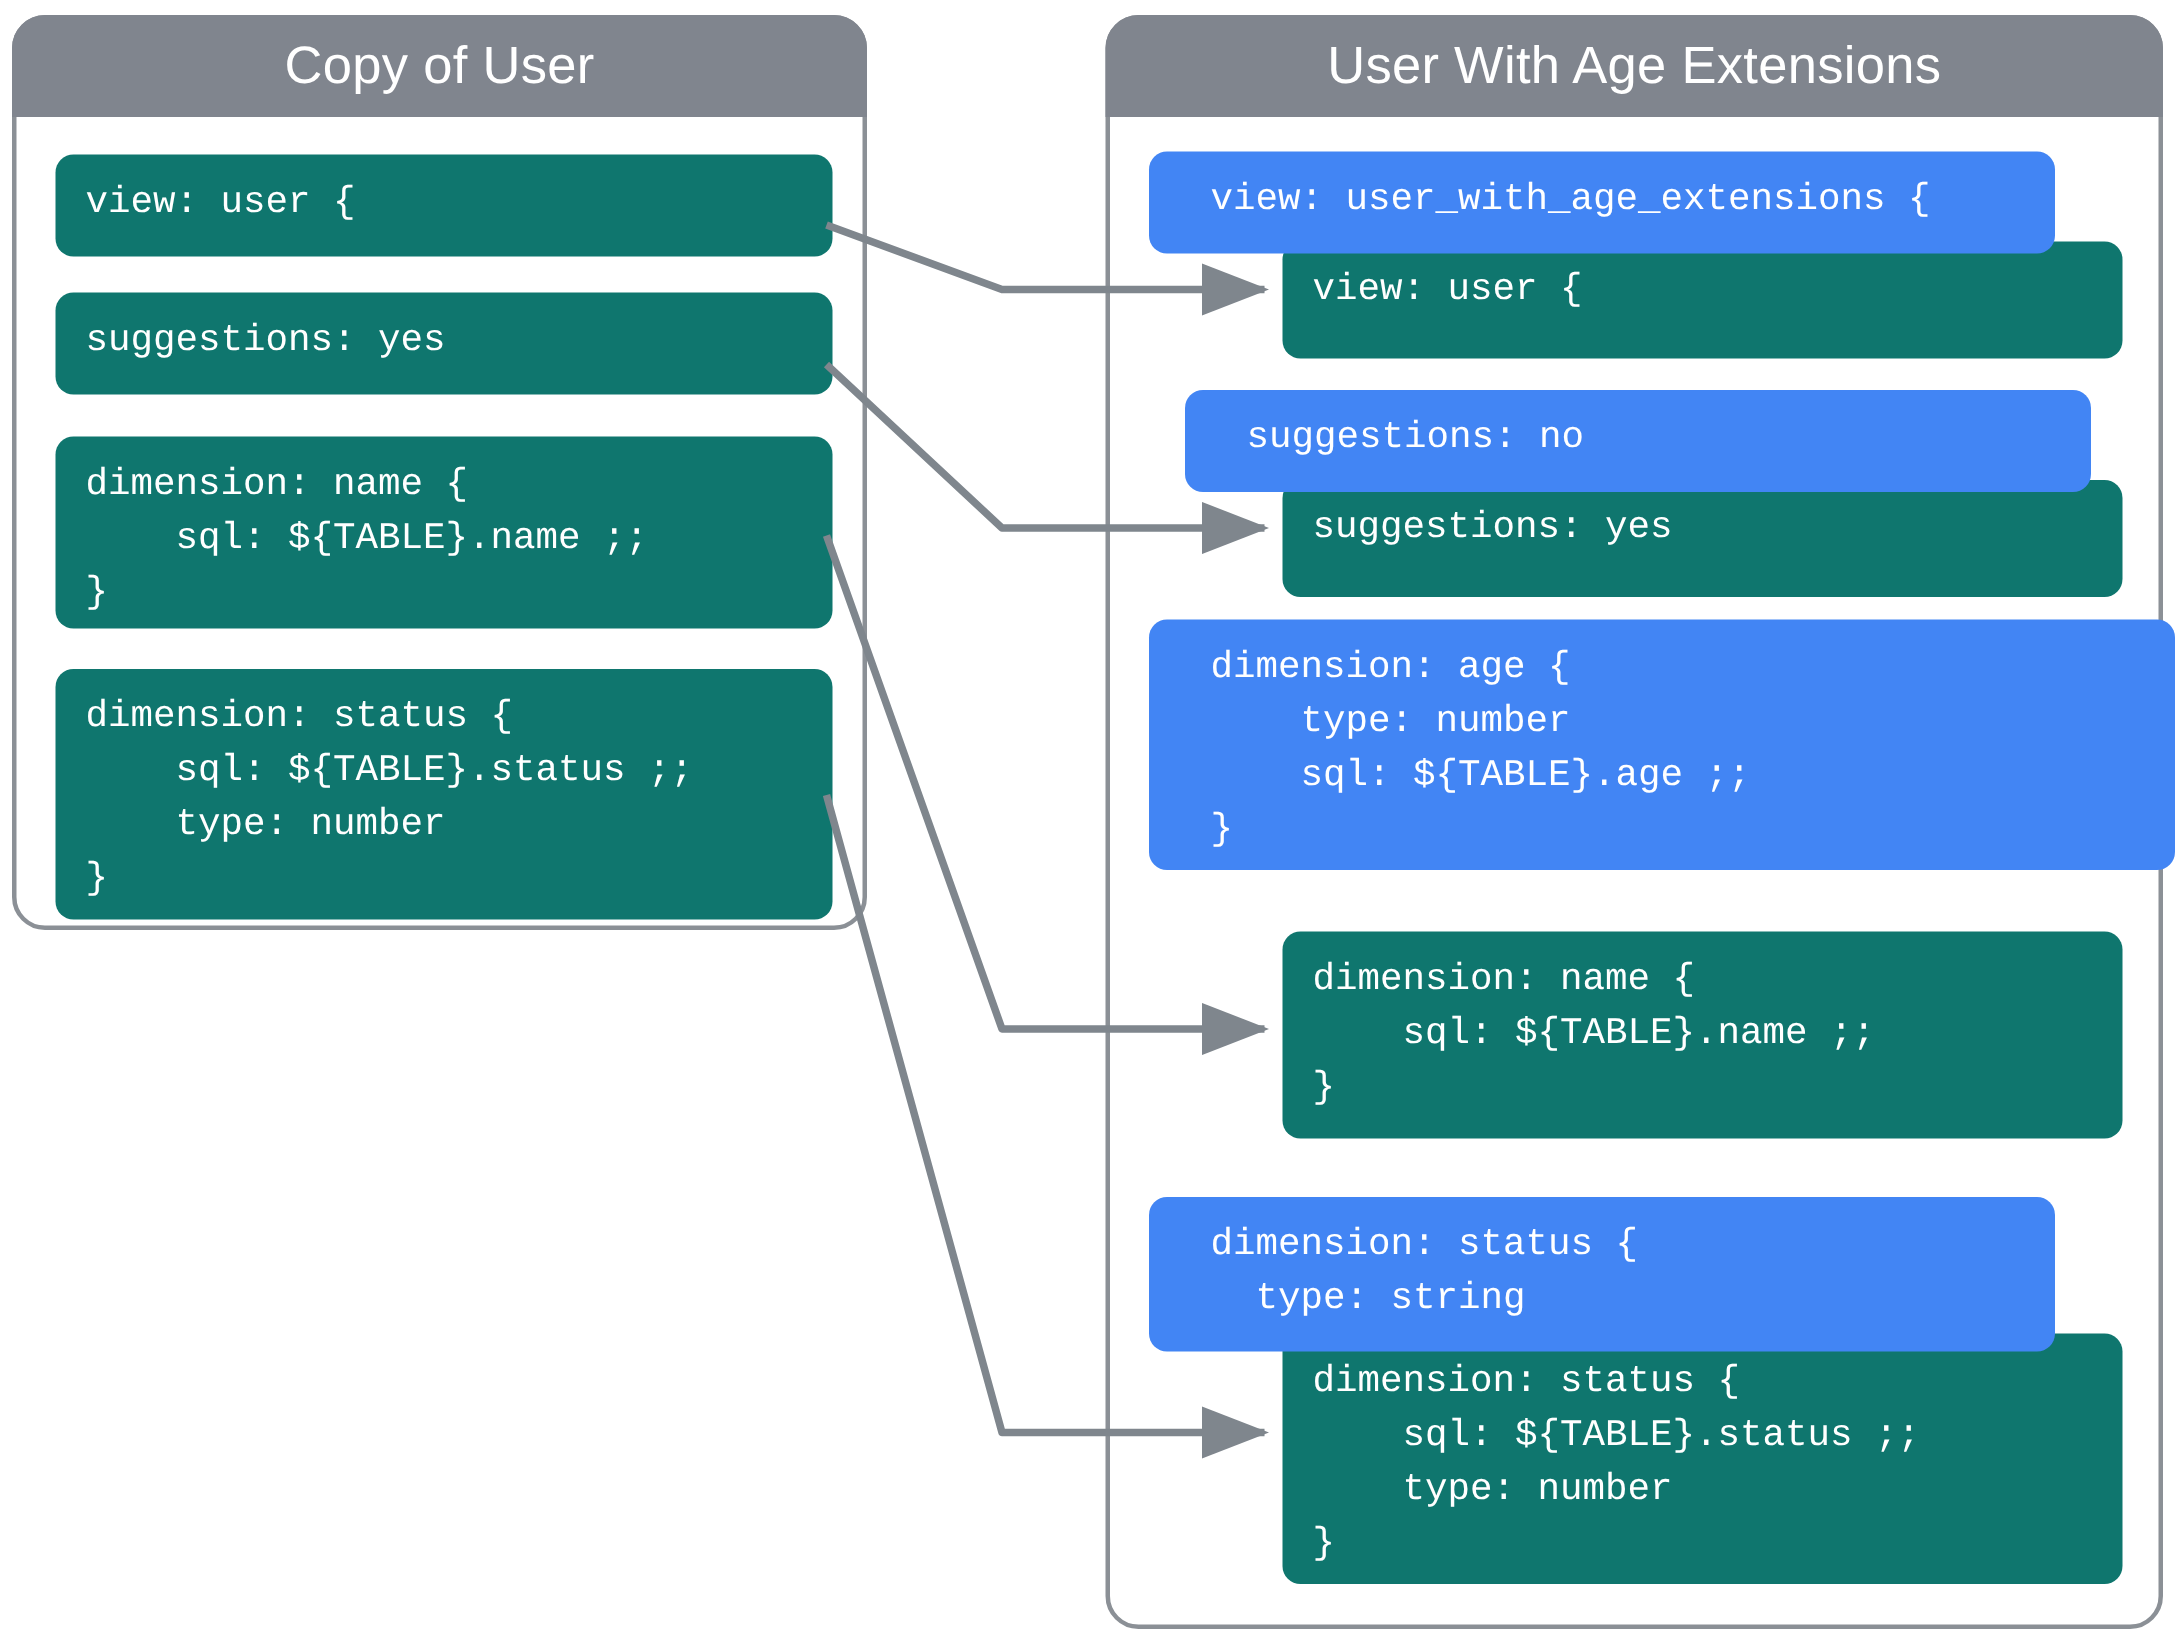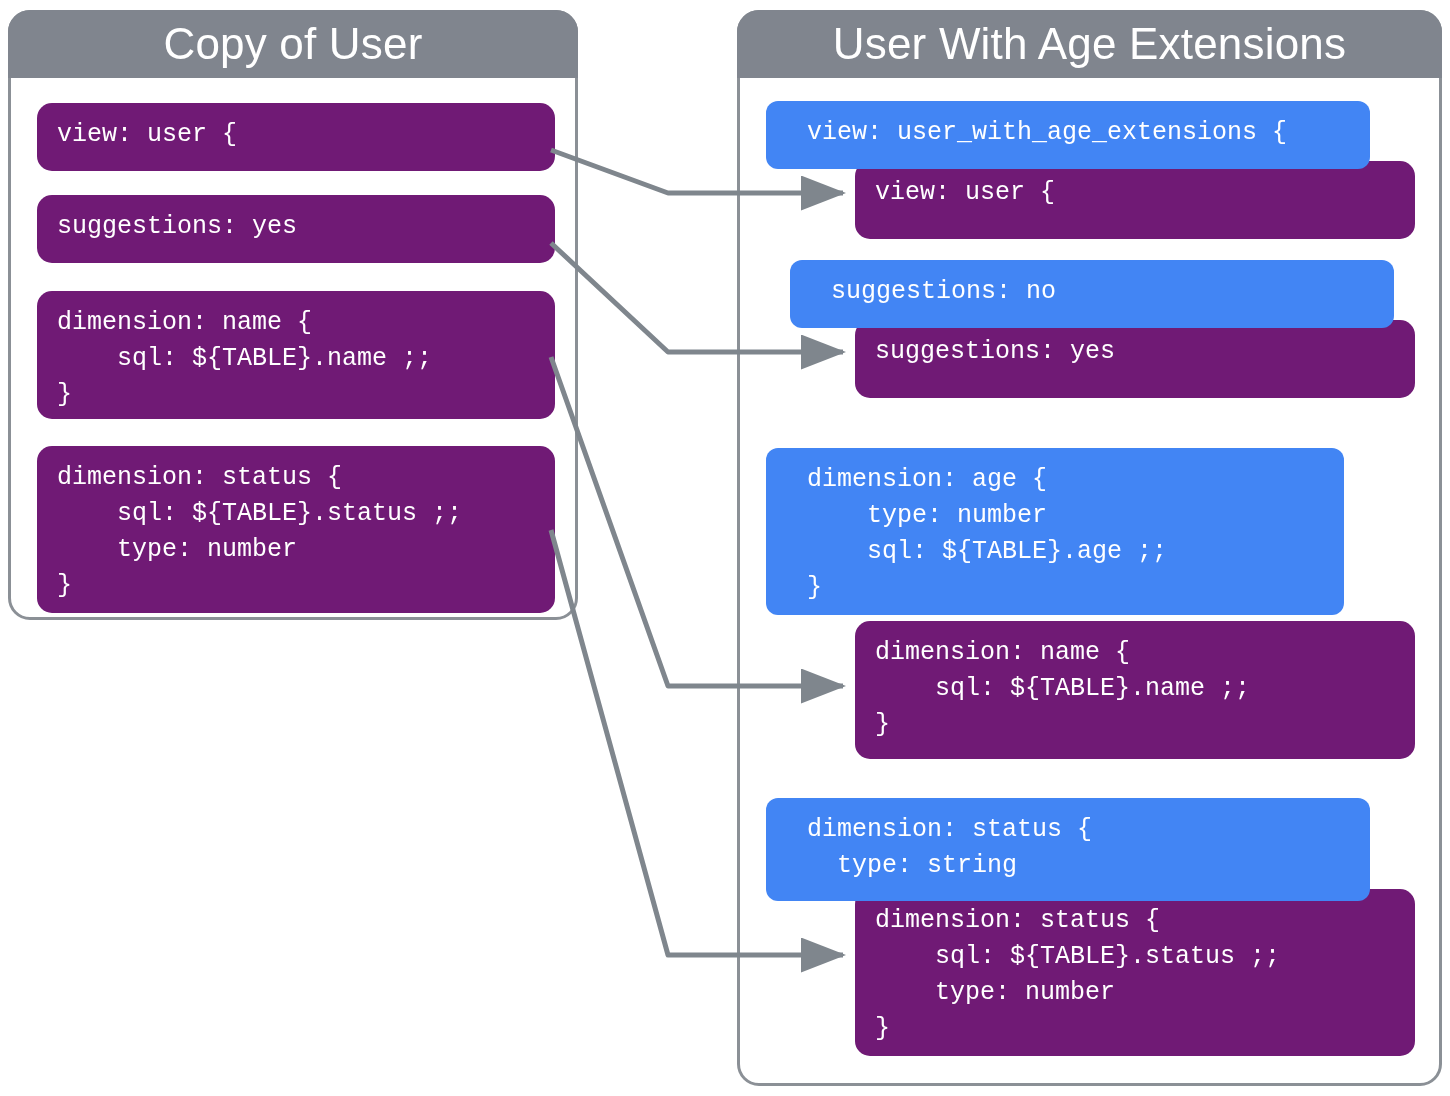--- a/index.html
+++ b/index.html
@@ -37,21 +37,21 @@
     left: -3px;
     top: -3px;
     box-sizing: border-box;
     background: #80858e;
     border-top-left-radius: 22px;
     border-top-right-radius: 22px;
     color: #ffffff;
     display: flex;
     align-items: center;
     justify-content: center;
-    font-size: 44px;
+    font-size: 35px;
     font-weight: 400;
     letter-spacing: .2px;
     font-family: "Liberation Sans", sans-serif;
   }
 
   #panel-left  { left: 8px;   top: 10px; width: 570px; height: 610px; }
   #panel-right { left: 737px; top: 10px; width: 705px; height: 1076px; }
 
   #panel-left  .panel-header { width: 570px; height: 68px; }
   #panel-right .panel-header { width: 705px; height: 68px; }
@@ -62,38 +62,38 @@
     box-sizing: border-box;
     border-radius: 12px;
     color: #ffffff;
     font-family: "Liberation Mono", monospace;
     font-size: 25px;
     line-height: 36px;
     white-space: pre;
     padding: 14px 20px;
     overflow: hidden;
   }
-  .card.base  { background: #701a75; border-radius: 15px; }   
+  .card.base  { background: #0f766e; }   
   .card.ext   { background: #4285f4; padding-left: 41px; }   
 
   
   #panel-left .card { left: 26px; width: 518px; }
   #lp-view        { top: 90px;  height: 68px; }
   #lp-suggestions { top: 182px; height: 68px; }
   #lp-dim-name    { top: 278px; height: 128px; }
   #lp-dim-status  { top: 433px; height: 167px; }
 
   
   #rp-view-ext    { left: 26px;  top: 88px;  width: 604px; height: 68px;  z-index: 3; }
   #rp-view-base   { left: 115px; top: 148px; width: 560px; height: 78px;  z-index: 2; }
 
   #rp-sugg-ext    { left: 26px;  top: 247px; width: 604px; height: 68px;  z-index: 3; margin-left: 24px; }
   #rp-sugg-base   { left: 115px; top: 307px; width: 560px; height: 78px;  z-index: 2; }
 
-  #rp-dim-age     { left: 26px;  top: 435px; width: 578px; height: 167px; z-index: 3; }
+  #rp-dim-age     { left: 26px;  top: 400px; width: 684px; height: 167px; z-index: 3; }
 
   #rp-dim-name    { left: 115px; top: 608px; width: 560px; height: 138px; z-index: 2; }
 
   #rp-dim-st-ext  { left: 26px;  top: 785px; width: 604px; height: 103px; z-index: 3; }
   #rp-dim-st-base { left: 115px; top: 876px; width: 560px; height: 167px; z-index: 2; }
 
   
   #connectors {
     position: absolute;
     left: 0; top: 0;

